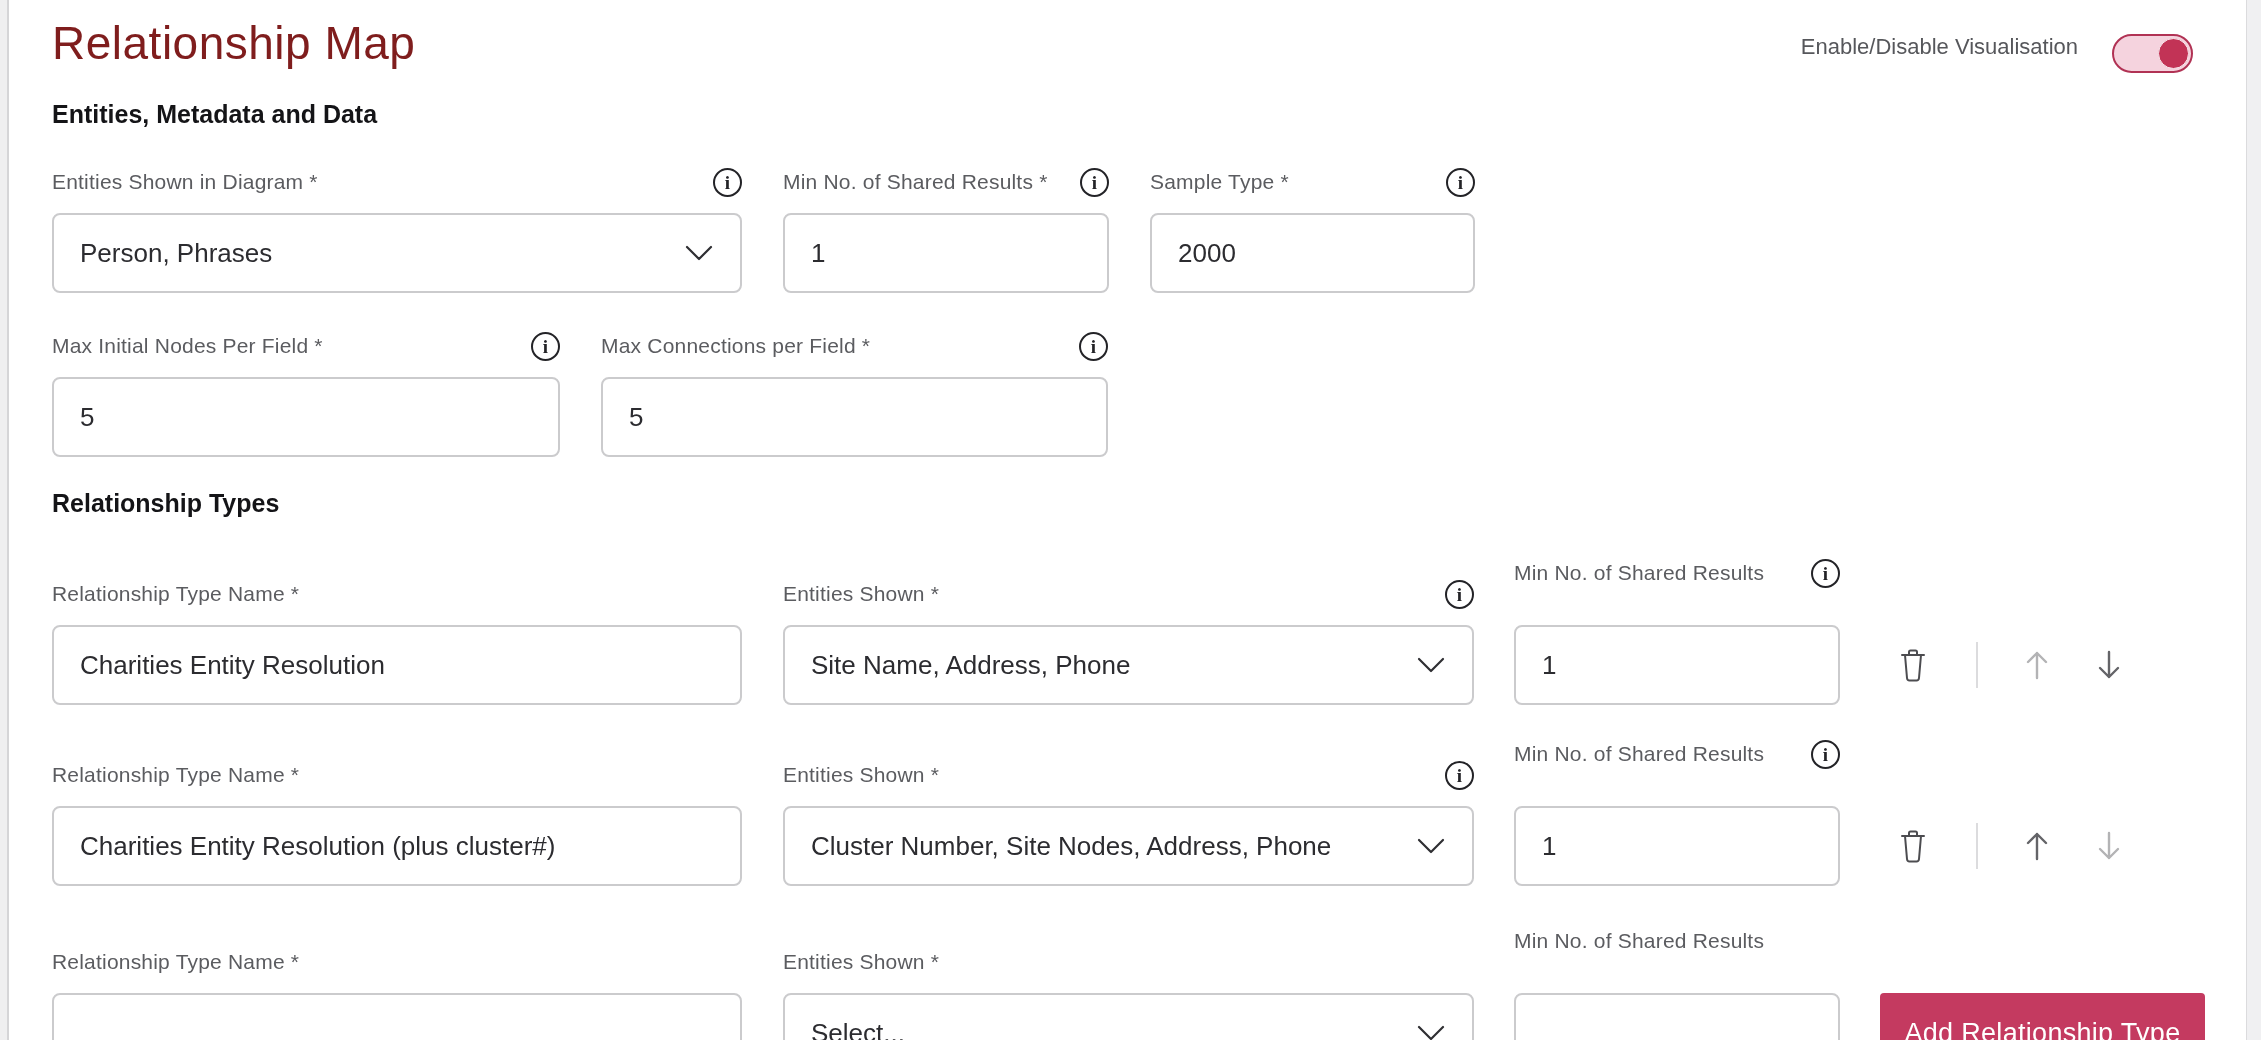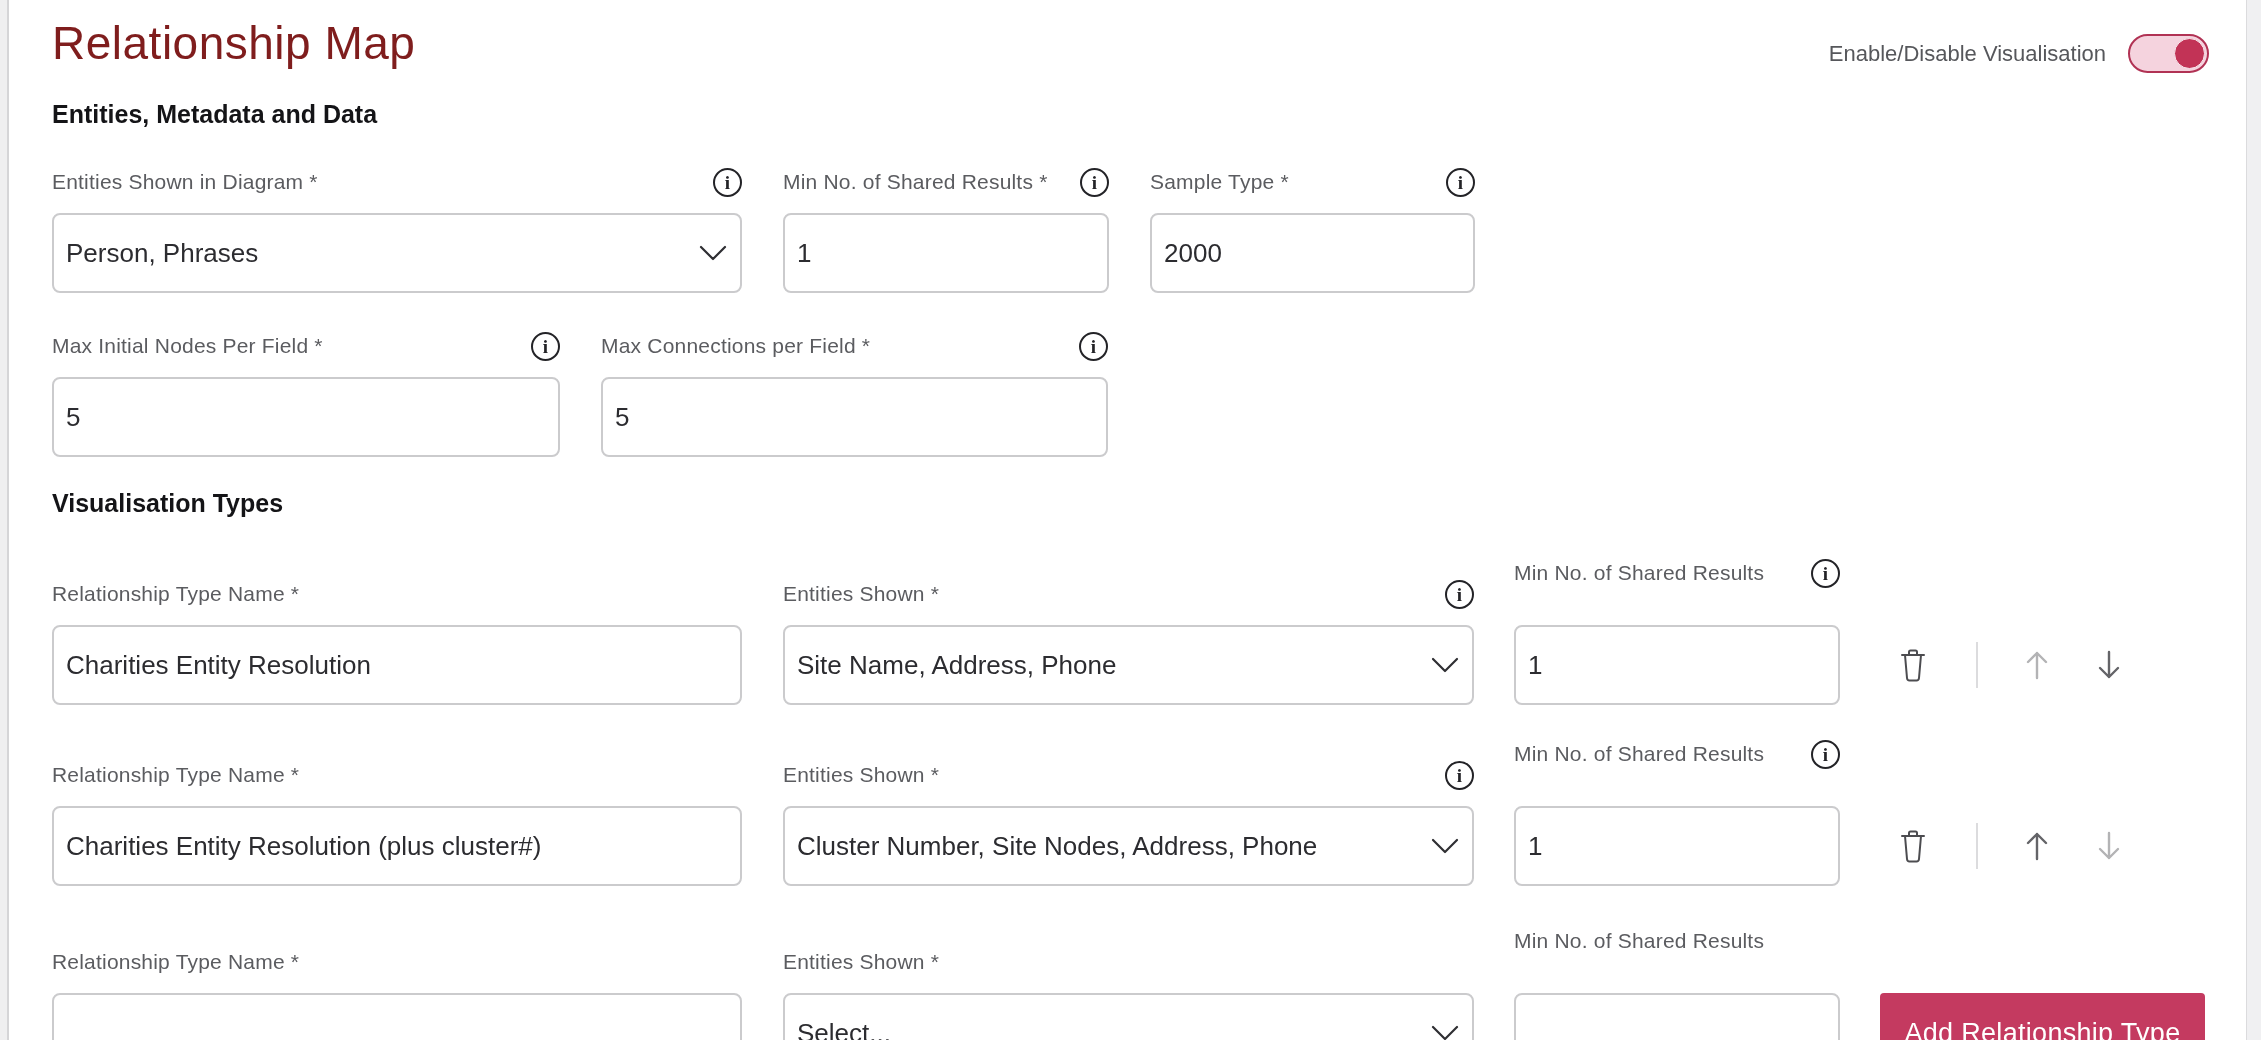--- a/index.html
+++ b/index.html
@@ -8,22 +8,22 @@
 
   .left-strip { position:absolute; left:0; top:0; width:9px; height:1040px;
                 background:#efeff0; border-right:2px solid #d5d5d7; }
   .right-scrollbar { position:absolute; right:0; top:0; width:15px; height:1040px;
                      background:#f0f0f2; border-left:1px solid #dbdbdd; }
 
   .content { position:relative; margin-left:52px; padding-top:16px; width:2160px; }
 
   .page-title { font-size:46px; font-weight:500; color:#7f1d1d; letter-spacing:0.5px; }
 
-  .vis-toggle-row { position:absolute; top:34px; right:52px; display:flex;
-                    align-items:center; gap:22px; }
+  .vis-toggle-row { position:absolute; top:34px; right:68px; display:flex;
+                    gap:34px; }
   .vis-toggle-label { font-size:22px; color:#56575b; }
   .toggle { position:relative; width:81px; height:39px; border-radius:20px;
             background:#f5d3de; border:2px solid #b13254; cursor:pointer; }
   .toggle-knob { position:absolute; top:2px; right:2px; width:31px; height:31px;
                  border-radius:50%; background:#c23356; border:1px solid #f7e4ea; }
 
   .section-heading { font-size:25px; font-weight:700; color:#141417; margin-top:30px; }
 
   .field-row { display:flex; align-items:flex-end; }
   .mt38 { margin-top:38px; } .mt34 { margin-top:34px; } .mt40 { margin-top:40px; }
@@ -33,21 +33,21 @@
                      height:30px; margin-bottom:16px; }
   .field-label { font-size:21px; color:#5b5c60; letter-spacing:0.2px; }
 
   .info-icon { width:29px; height:29px; border:2px solid #232327; border-radius:50%;
                display:flex; align-items:center; justify-content:center; flex:0 0 auto;
                font-family:"Liberation Serif", serif; font-size:19px; font-weight:700;
                color:#232327; line-height:1; cursor:pointer; }
 
   .text-input, .select-box {
       height:80px; border:2px solid #cbcbcd; border-radius:8px; background:#fff;
-      font-size:26px; color:#2c2c30; padding:0 12px;
+      font-size:26px; color:#2c2c30; padding:0 26px;
       font-family:"Liberation Sans", sans-serif; width:100%; }
   .text-input { outline:none; }
   .select-box { display:flex; align-items:center; justify-content:space-between;
                 cursor:pointer; }
   .select-value { font-size:26px; color:#2c2c30; white-space:nowrap; }
 
   .chevron-svg { flex:0 0 auto; margin-left:14px; }
 
   .row-icons { display:flex; align-items:center; height:80px; margin-left:58px; }
   .icon-btn { display:flex; align-items:center; justify-content:center; cursor:pointer; }
@@ -120,21 +120,21 @@
     </div>
     <div class="field w507 gap41">
       <div class="field-label-row">
         <span class="field-label">Max Connections per Field *</span>
         <span class="info-icon">i</span>
       </div>
       <input class="text-input" value="5" style="">
     </div>
   </div>
 
-  <div class="section-heading" style="margin-top:32px">Visualisation Types</div>
+  <div class="section-heading" style="margin-top:32px">Relationship Types</div>
 
   <div class="field-row mt40">
     <div class="field w690">
       <div class="field-label-row">
         <span class="field-label">Relationship Type Name *</span>
       </div>
       <input class="text-input" value="Charities Entity Resolution" style="">
     </div>
     <div class="field w691 gap41">
       <div class="field-label-row">

